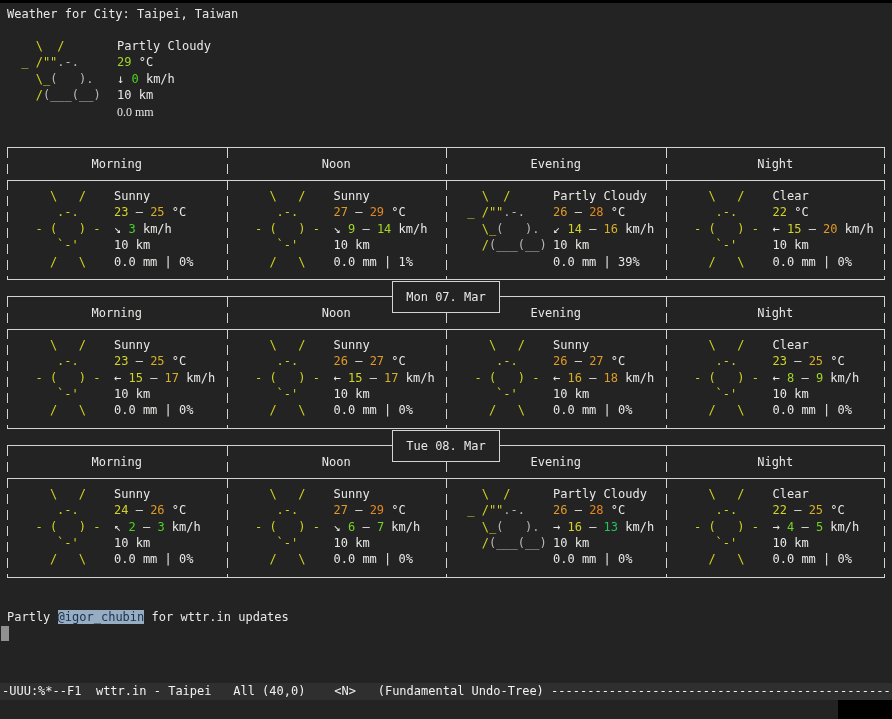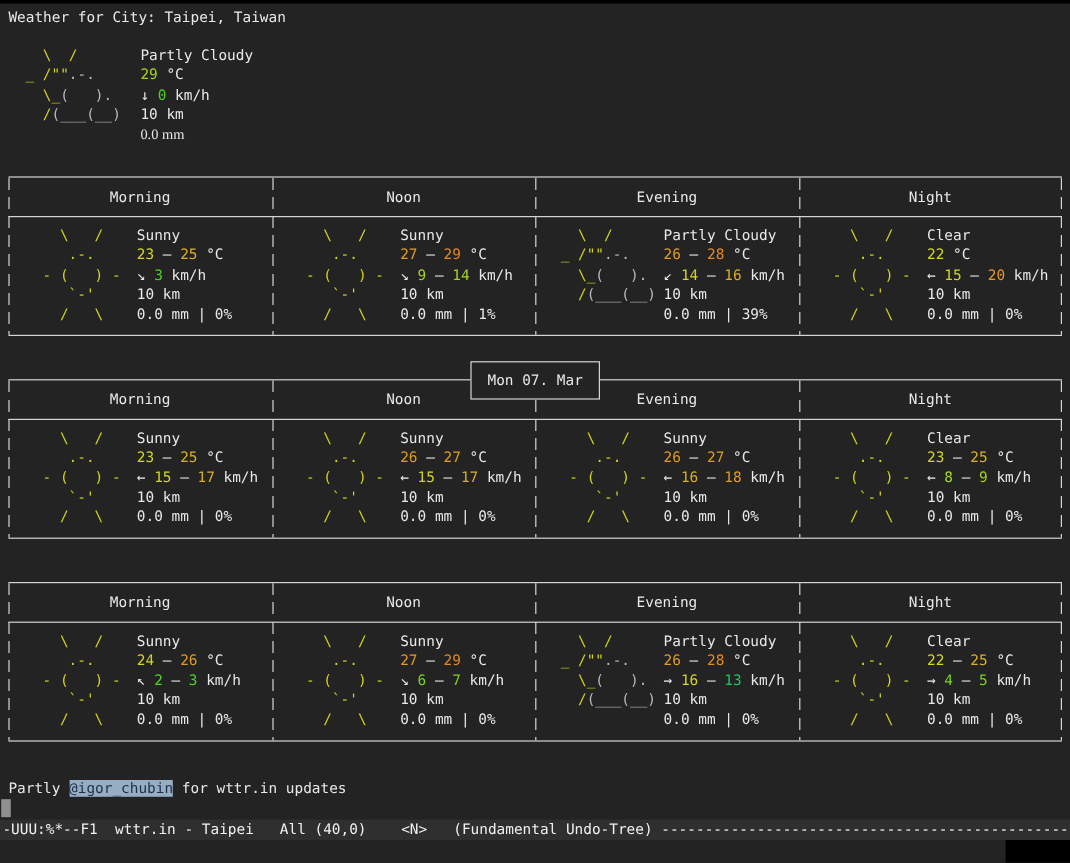--- a/index.html
+++ b/index.html
@@ -10,21 +10,21 @@
   .topbar{position:absolute;top:0;left:0;right:0;height:3px;background:#000}
   .title{padding:6px 0 0 7px;height:22px;line-height:16px;white-space:pre}
   .current{display:flex;margin-top:16px;padding-left:14px}
   pre.art{margin:0;font:inherit;width:86px;flex:0 0 86px}
   pre.art div{height:16.4px;line-height:16.4px;white-space:pre}
   .iline{height:16.4px;line-height:16.4px;white-space:pre}
   .current .info{margin-left:17px}
   #forecast{padding:0 7px}
   .day-table{position:relative;border-top:1px solid #d4d4d2;border-bottom:1px solid #d4d4d2}
   .day-table:first-child{margin-top:27px}
-  .day-table + .day-table{margin-top:36px}
+  .day-table + .day-table{margin-top:16px}
   .header-row{display:grid;grid-template-columns:repeat(4,1fr);height:33px;
               align-items:center;text-align:center;border-bottom:1px solid #d4d4d2}
   .body-row{display:grid;grid-template-columns:repeat(4,1fr);padding:7px 0 9px}
   .cell{display:flex;padding-left:14px;overflow:hidden}
   .cell .info{margin-left:7px}
   .vline{position:absolute;top:0;bottom:0;width:1px;z-index:1;
          background:repeating-linear-gradient(180deg,#d4d4d2 0 10px,transparent 10px 16px)}
   .date-box{position:absolute;top:-16px;left:50%;transform:translateX(-50%);
             width:108px;height:32px;background:#232323;border:1px solid #d4d4d2;z-index:3;
             display:flex;align-items:center;justify-content:center;white-space:pre}
@@ -158,20 +158,21 @@
             <div class="iline"><span style="color: rgb(232, 232, 230);">Clear</span></div>
             <div class="iline"><span style="color: rgb(210, 212, 38);">23</span><span style="color: rgb(232, 232, 230);"> – </span><span style="color: rgb(217, 175, 38);">25</span><span style="color: rgb(232, 232, 230);"> °C</span></div>
             <div class="iline"><span style="color: rgb(232, 232, 230);">← </span><span style="color: rgb(162, 212, 38);">8</span><span style="color: rgb(232, 232, 230);"> – </span><span style="color: rgb(162, 212, 38);">9</span><span style="color: rgb(232, 232, 230);"> km/h</span></div>
             <div class="iline"><span style="color: rgb(232, 232, 230);">10 km</span></div>
             <div class="iline"><span style="color: rgb(232, 232, 230);">0.0 mm | 0%</span></div>
           </div>
         </div>
       </div>
     </section>
     <section class="day-table">
+      <div class="date-box" style="background: rgb(35, 35, 35);">Tue 08. Mar</div>
       <div class="vline" style="left: 0%;"></div>
       <div class="vline" style="left: 25%;"></div>
       <div class="vline" style="left: 50%;"></div>
       <div class="vline" style="left: 75%;"></div>
       <div class="vline" style="left: calc(100% - 1px);"></div>
       <div class="header-row">
         <div>Morning</div>
         <div>Noon</div>
         <div>Evening</div>
         <div>Night</div>

